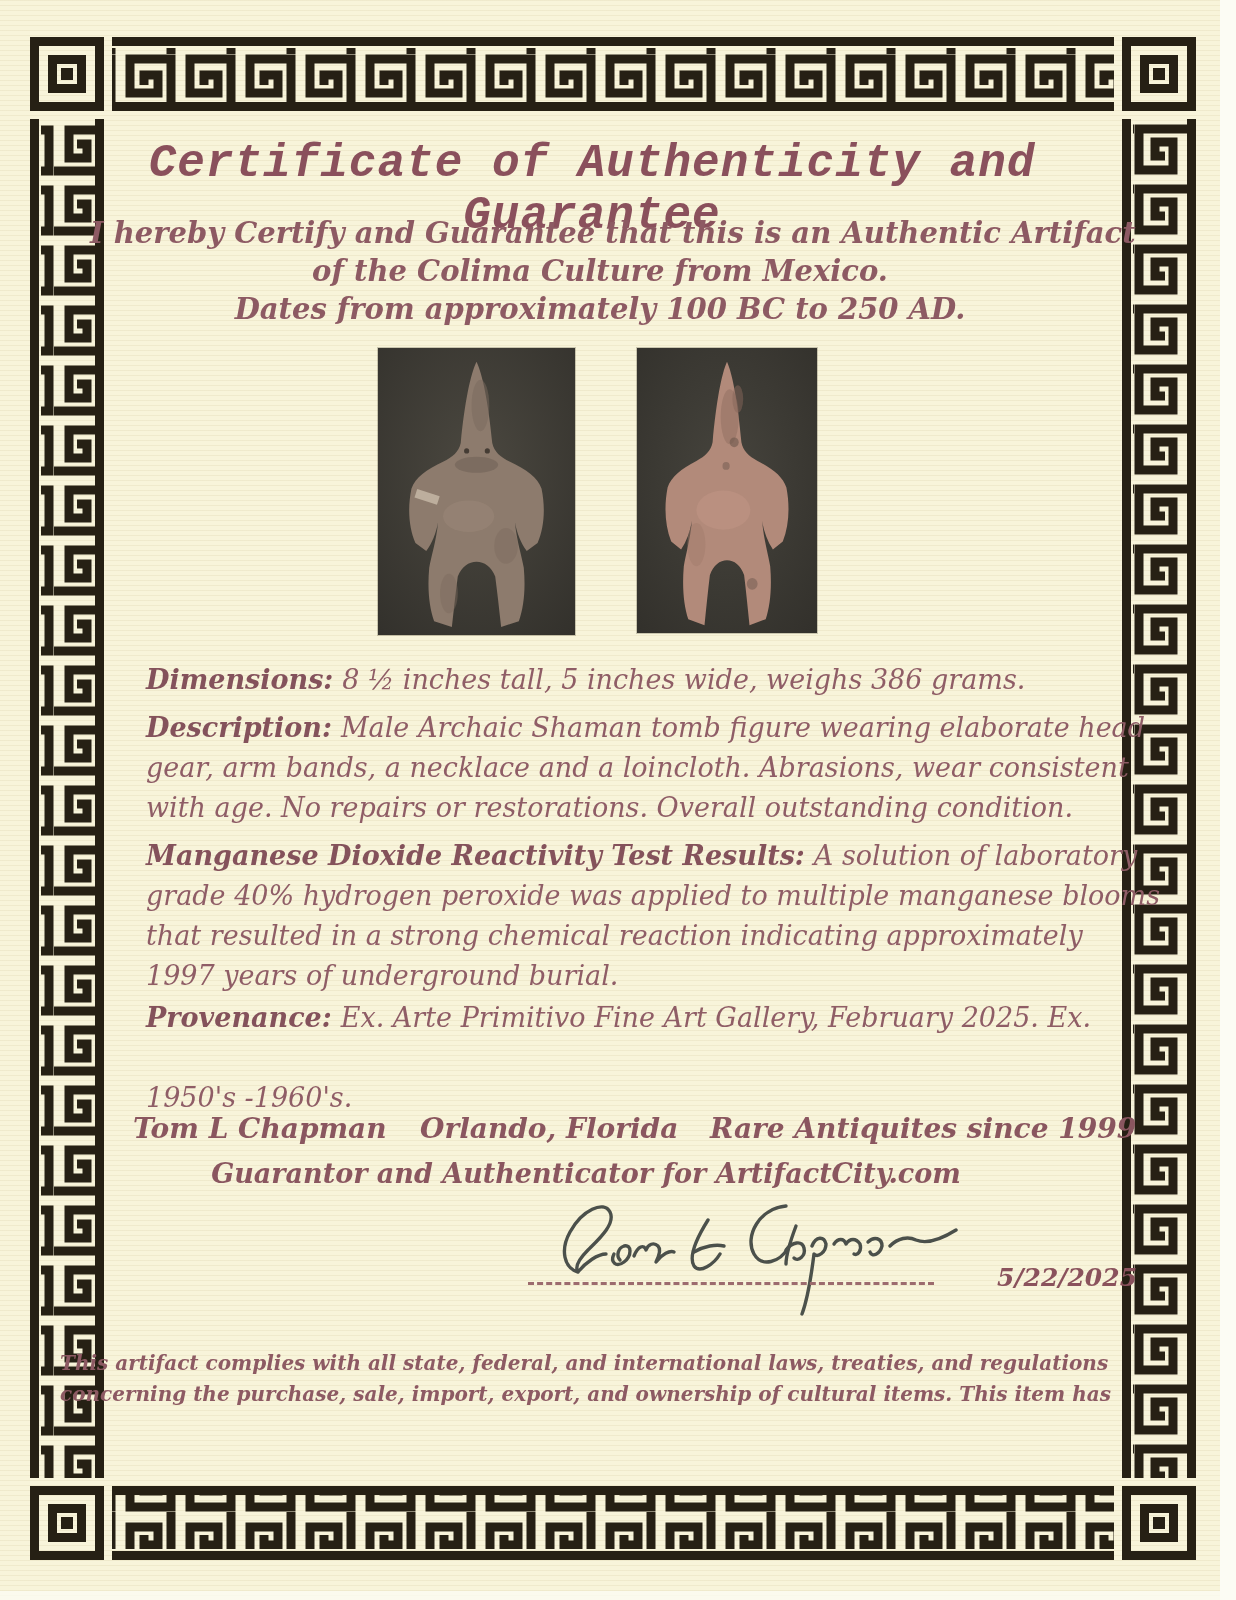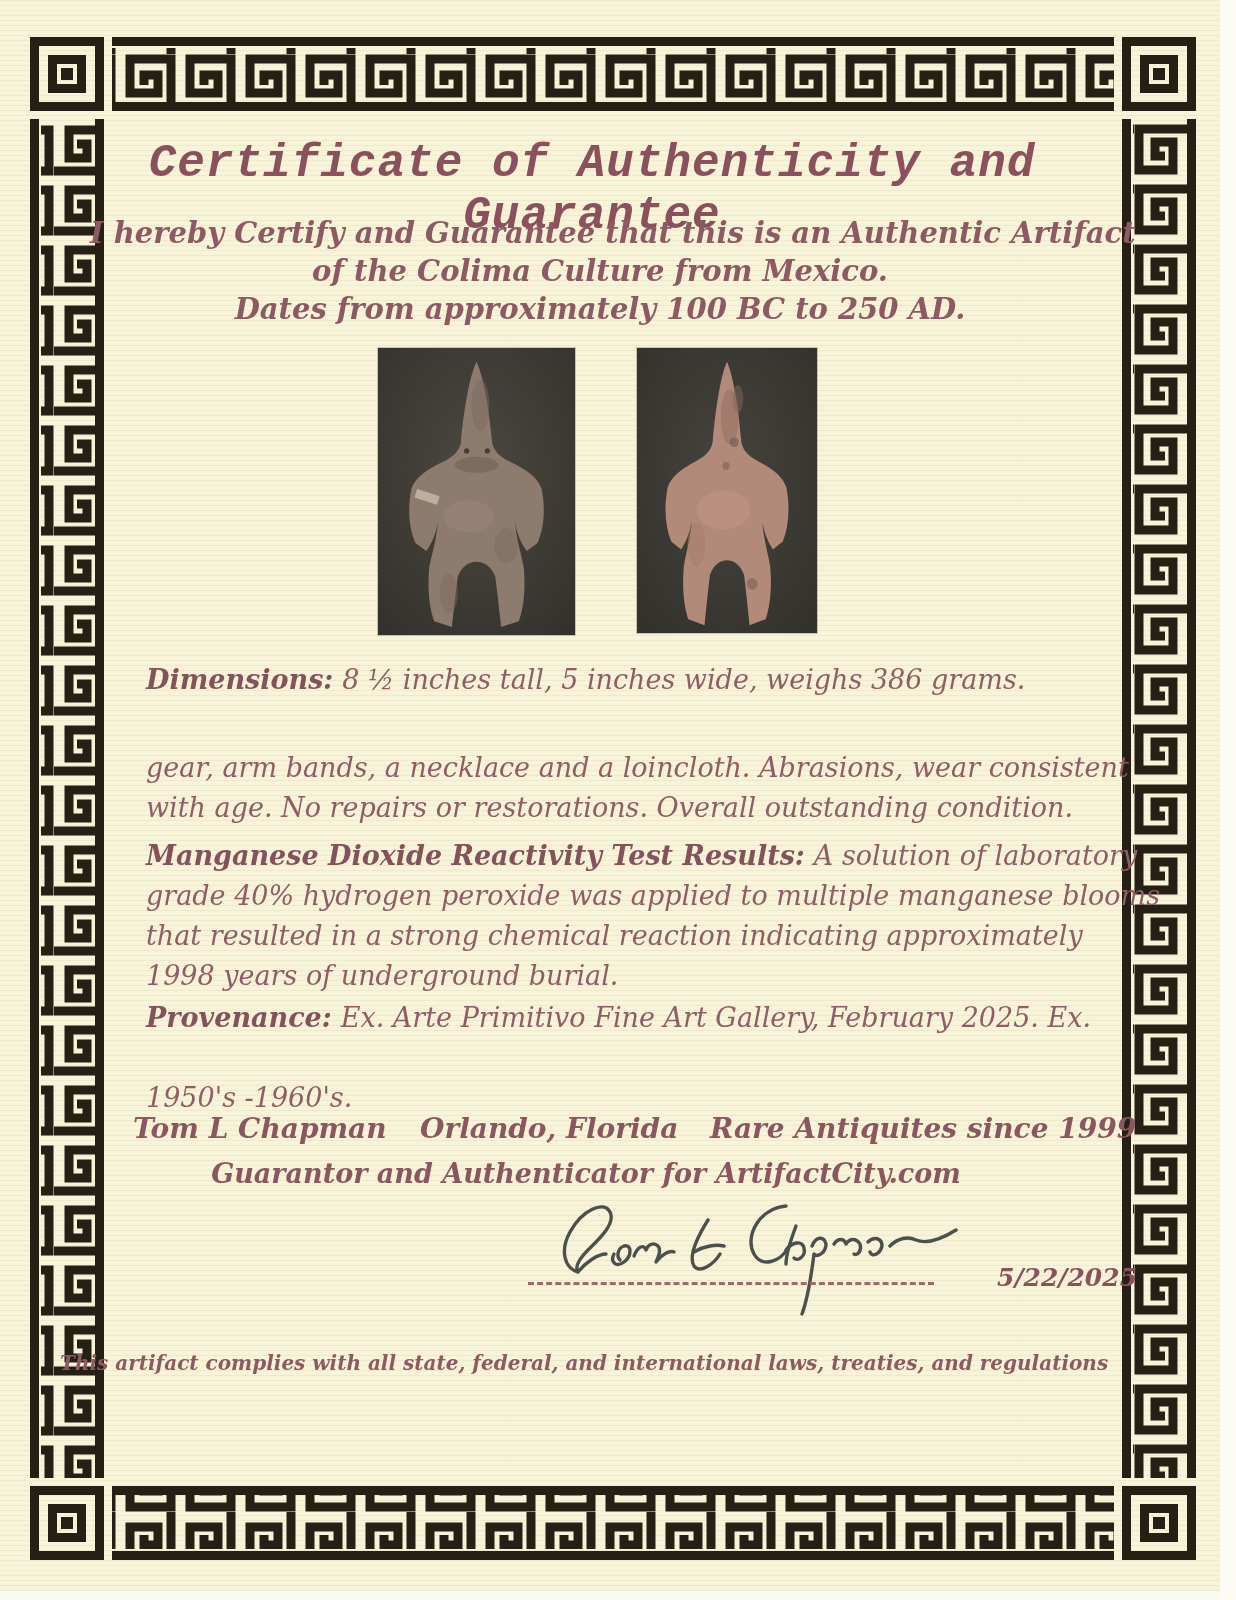--- a/index.html
+++ b/index.html
@@ -173,29 +173,32 @@
     <ellipse cx="96" cy="165" rx="30" ry="20" fill="#c29685" opacity="0.5"></ellipse>
     <circle cx="128" cy="240" r="6" fill="#6e584d" opacity="0.5"></circle>
     <ellipse cx="66" cy="200" rx="10" ry="22" fill="#a07a6b" opacity="0.45"></ellipse>
     <ellipse cx="112" cy="52" rx="6" ry="14" fill="#85655a" opacity="0.5"></ellipse>
   </svg>
 
   <div class="abs body-line nowrap" style="top:660px">
     <span class="lbl">Dimensions:</span><span>8 ½ inches tall, 5 inches wide, weighs 386 grams.</span>
   </div>
 
+  <div class="abs body-line nowrap" style="top:708px">
+    <span class="lbl">Description:</span><span>Male Archaic Shaman tomb figure wearing elaborate head</span>
+  </div>
   <div class="abs body-line nowrap" style="top:788px">with age. No repairs or restorations. Overall outstanding condition.</div>
   <div class="abs body-line nowrap" style="top:748px">gear, arm bands, a necklace and a loincloth. Abrasions, wear consistent</div>
 
   <div class="abs body-line nowrap" style="top:836px">
     <span class="lbl">Manganese Dioxide Reactivity Test Results:</span><span>A solution of laboratory</span>
   </div>
   <div class="abs body-line nowrap" style="top:876px">grade 40% hydrogen peroxide was applied to multiple manganese blooms</div>
   <div class="abs body-line nowrap" style="top:916px">that resulted in a strong chemical reaction indicating approximately</div>
-  <div class="abs body-line nowrap" style="top:956px">1998 years of underground burial.</div>
+  <div class="abs body-line nowrap" style="top:956px">1997 years of underground burial.</div>
 
   <div class="abs body-line nowrap" style="top:998px">
     <span class="lbl">Provenance:</span><span>Ex. Arte Primitivo Fine Art Gallery, February 2025. Ex.</span>
   </div>
   <div class="abs body-line nowrap" style="top:1078px">1950's -1960's.</div>
 
   <div class="abs names-row" style="left:0;top:1112px;width:1236px">
     <span class="abs nowrap" style="left:133px">Tom L Chapman</span>
     <span class="abs nowrap" style="left:420px">Orlando, Florida</span>
     <span class="abs nowrap" style="left:710px">Rare Antiquites since 1999</span>
@@ -217,18 +220,19 @@
       <path d="M286,52 C290,46 296,46 298,52 C302,46 308,46 312,52 C314,58 310,64 306,62"></path>
       <path d="M320,50 C326,44 334,46 334,54 C332,62 324,66 322,60"></path>
       <path d="M342,54 C350,46 360,44 368,48 C378,52 392,48 408,38"></path>
     </g>
   </svg>
   <div class="abs" id="sig-line"></div>
   <div class="abs nowrap" id="sig-date">5/22/2025</div>
 
   <div class="abs ctr" id="disclaimer-block">
     <div class="disc-line nowrap">This artifact complies with all state, federal, and international laws, treaties, and regulations</div>
+    <div class="disc-line nowrap">concerning the purchase, sale, import, export, and ownership of cultural items. This item has</div>
   </div>
 
   <div class="abs" id="edge-right"></div>
   <div class="abs" id="edge-bottom"></div>
 
 </div>
 
 </body></html>

